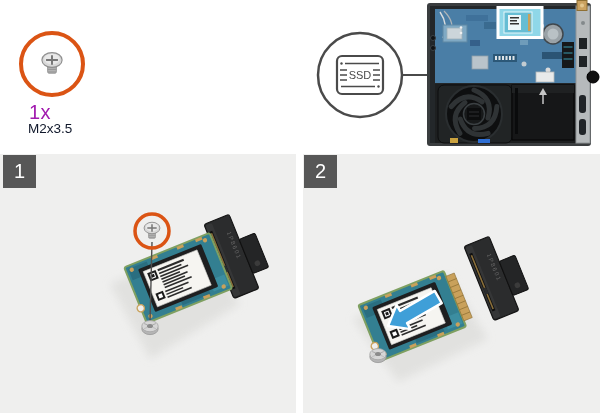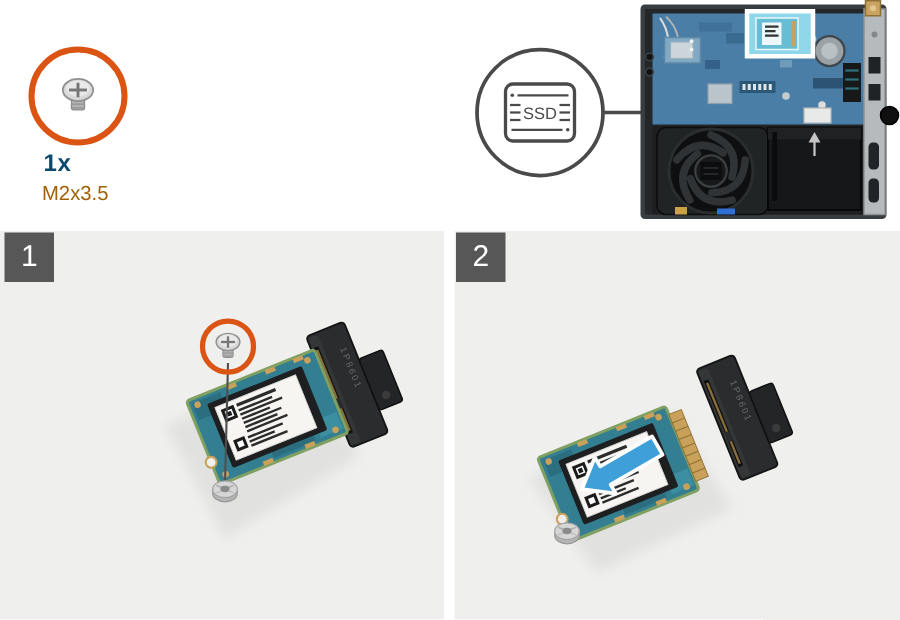--- a/index.html
+++ b/index.html
@@ -8,25 +8,25 @@
     background:#ffffff;
     font-family:"Liberation Sans", sans-serif;
   }
   svg { display:block; }
   svg text { font-family:"Liberation Sans", sans-serif; }
   .abs { position:absolute; }
   #parts-svg { left:14px; top:26px; }
   #top-illustration { left:310px; top:0; }
   .qty {
     position:absolute; left:29px; top:101px;
-    font-size:16px; font-weight:bold; color:#0c4a6e; letter-spacing:0.5px;
+    font-size:20px; font-weight:normal; color:#a21caf; letter-spacing:0.5px;
   }
   .screwtype {
     position:absolute; left:28px; top:121px;
-    font-size:13.5px; color:#a16207;
+    font-size:13.5px; color:#0f172a;
   }
   .panel { position:absolute; top:154px; height:259px; background:#efefee; }
   #panel-1 { left:0; width:296px; }
   #panel-2 { left:303px; width:297px; }
   .panel svg { position:absolute; left:0; top:0; }
   .badge {
     position:absolute; width:33px; height:33px; background:#575757;
     color:#ffffff; font-size:20px; display:flex; align-items:center;
     justify-content:center; z-index:5;
   }

